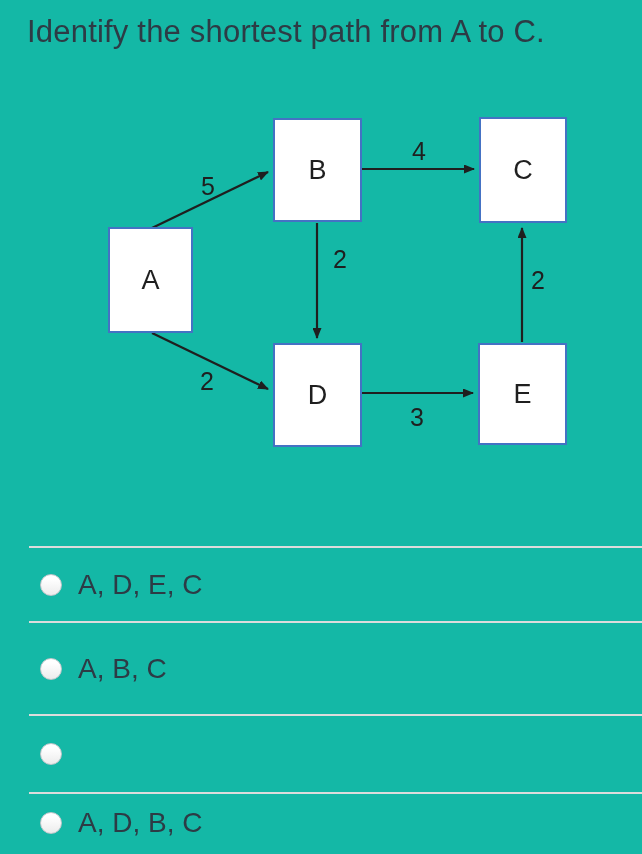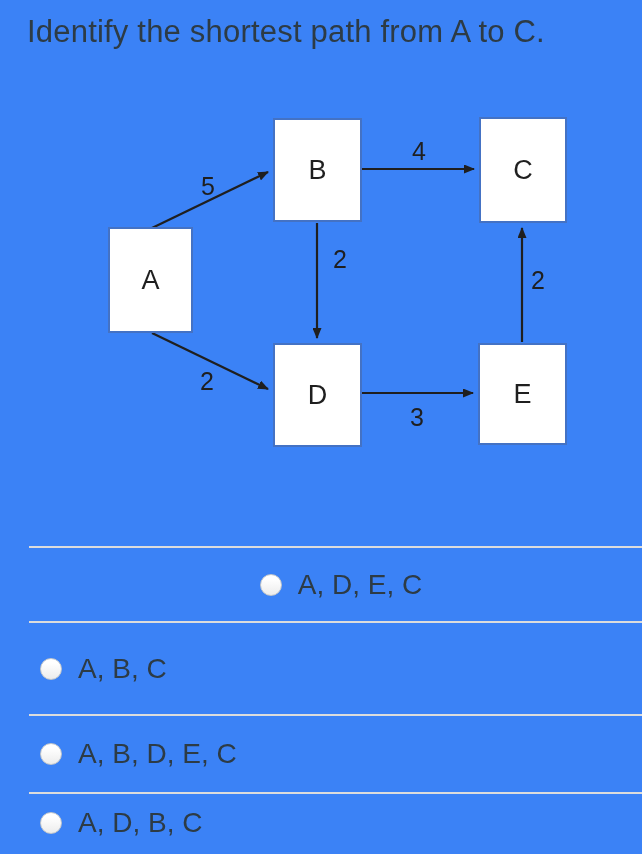--- a/index.html
+++ b/index.html
@@ -1,20 +1,20 @@
 <!DOCTYPE html>
 <html><head>
 <meta charset="utf-8">
 <style>
   html, body { margin: 0; padding: 0; background: #ffffff; }
   .page {
     position: relative;
     width: 642px;
     height: 854px;
-    background: #3b82f6;
+    background: #14b8a6;
     font-family: "Liberation Sans", sans-serif;
     overflow: hidden;
   }
   .title {
     position: absolute;
     left: 27px;
     top: 13px;
     font-size: 31px;
     line-height: 1.2;
     color: #2d3b45;
@@ -62,21 +62,21 @@
   }
   .option {
     margin-left: 29px;
     border-top: 2px solid #dcdcdc;
     display: flex;
     align-items: center;
     padding-left: 11px;
     box-sizing: border-box;
     cursor: pointer;
   }
-  .option:nth-child(1) { height: 75px; justify-content: center; }
+  .option:nth-child(1) { height: 75px; }
   .option:nth-child(2) { height: 93px; }
   .option:nth-child(3) { height: 78px; }
   .option:nth-child(4) { height: 59px; text-align: right; }
   .radio {
     width: 22px;
     height: 22px;
     box-sizing: border-box;
     border-radius: 50%;
     border: 1px solid #c3c7cb;
     background: linear-gradient(180deg, #ffffff 20%, #ececec 100%);
@@ -136,21 +136,20 @@
     <div class="option">
       <span class="radio"></span>
       <span class="option-label">A, D, E, C</span>
     </div>
     <div class="option">
       <span class="radio"></span>
       <span class="option-label">A, B, C</span>
     </div>
     <div class="option">
       <span class="radio"></span>
-      <span class="option-label">A, B, D, E, C</span>
     </div>
     <div class="option">
       <span class="radio"></span>
       <span class="option-label">A, D, B, C</span>
     </div>
   </div>
 
 </div>
 
 </body></html>

